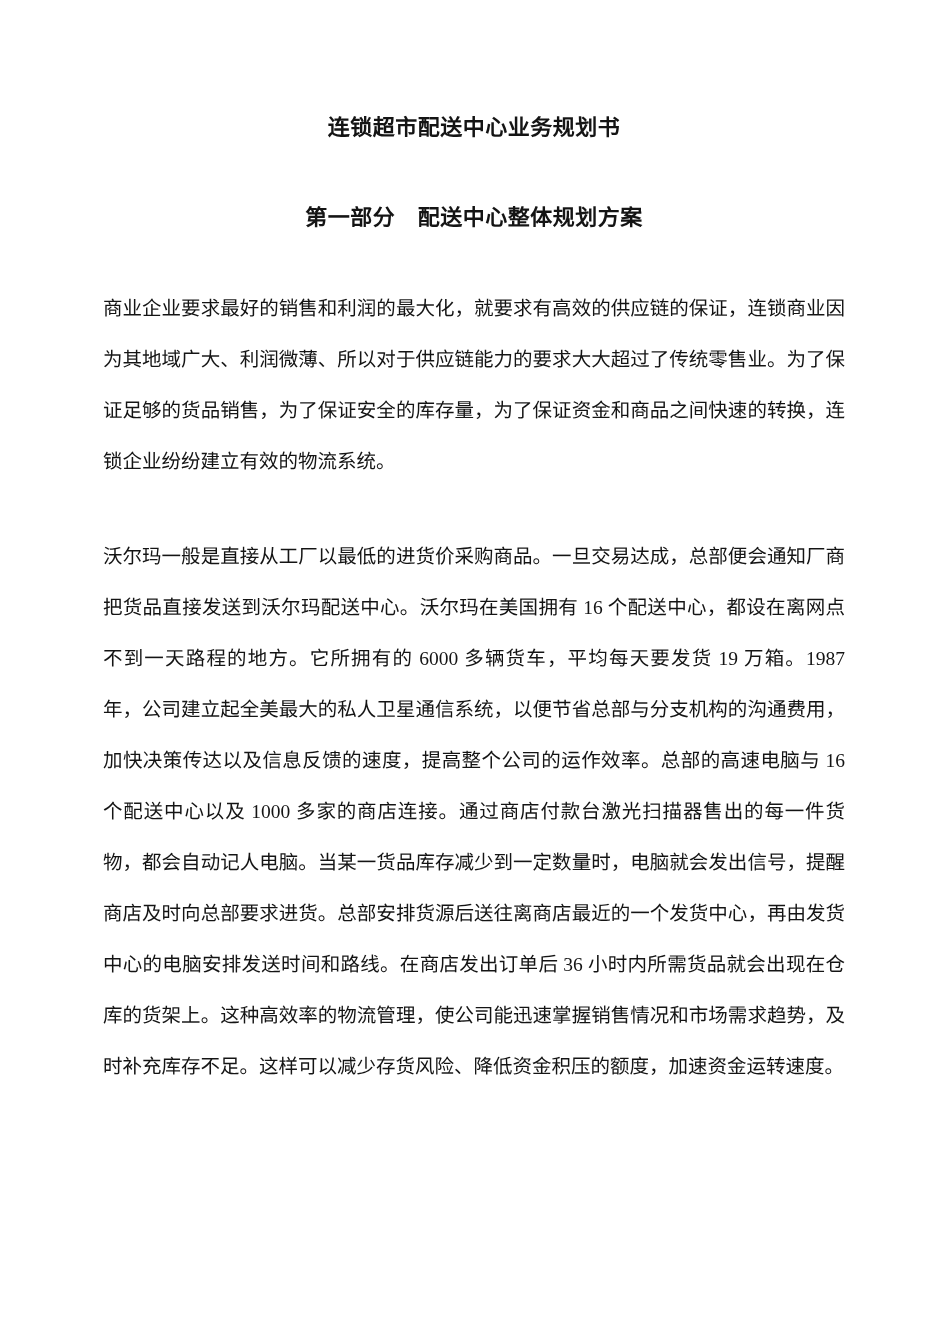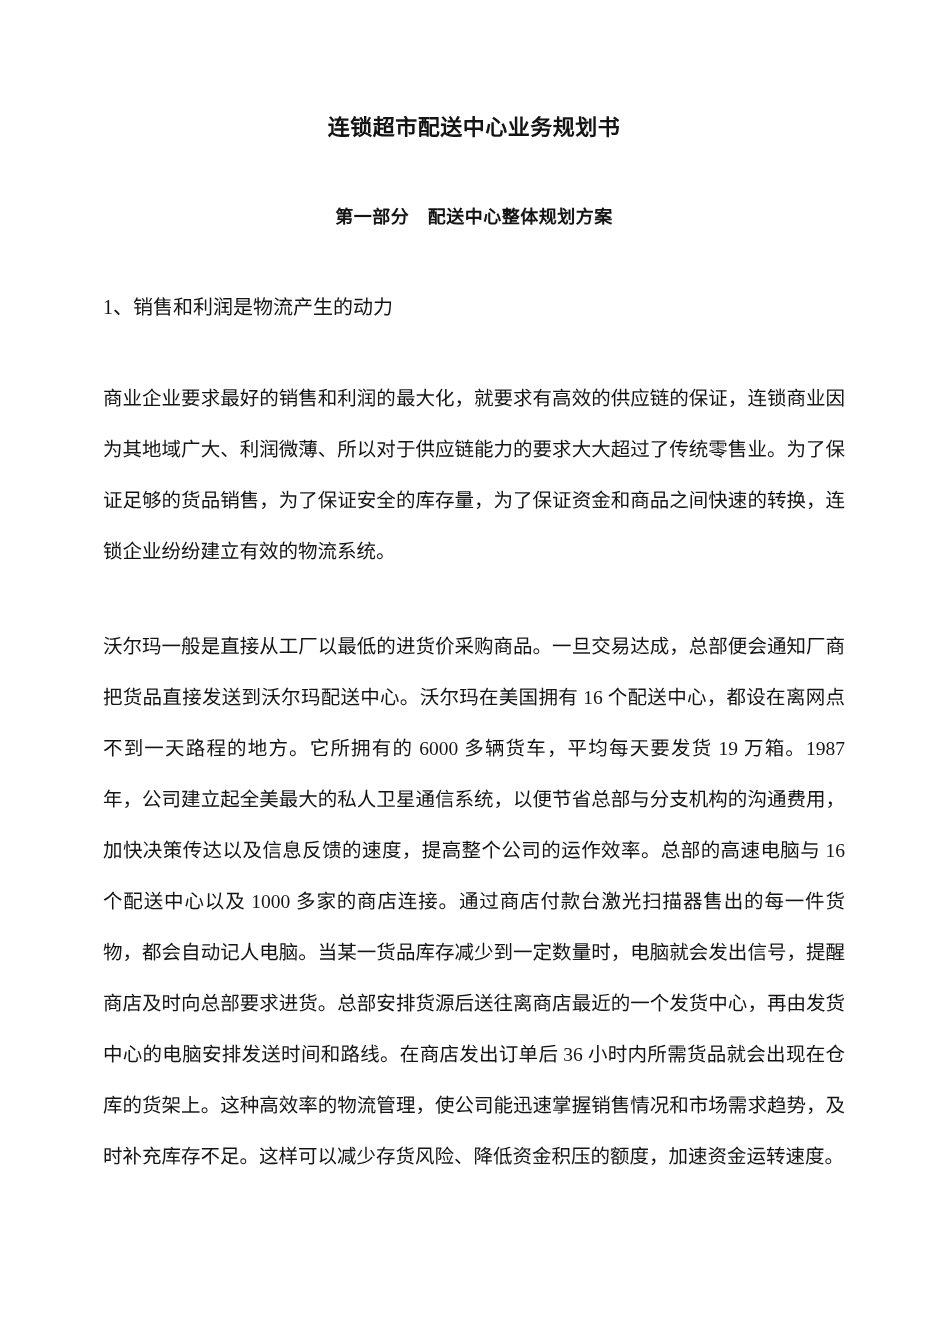--- a/index.html
+++ b/index.html
@@ -29,21 +29,21 @@
     font-weight: bold;
     font-size: 22px;
     line-height: 51px;
     letter-spacing: 0.5px;
   }
   .section-heading {
     margin-top: 39px;
     text-align: center;
     font-family: Liberation Sans, sans-serif;
     font-weight: bold;
-    font-size: 18px;
+    font-size: 22px;
     line-height: 51px;
     letter-spacing: 0.5px;
   }
   .heading-l1 {
     margin-top: 1px;
     text-align: left;
     font-family: "Liberation Sans", "DejaVu Sans", sans-serif;
     font-weight: bold;
     font-size: 21px;
     line-height: 51px;
@@ -71,19 +71,18 @@
 </head>
 <body>
 
 <div class="page">
   <div class="content">
     <h1 class="doc-title">连锁超市配送中心业务规划书</h1>
 
     <h2 class="section-heading">第一部分　配送中心整体规划方案</h2>
 
 
-    <p class="subheading">1、销售和利润是物流产生的动力</p>
 
     <p class="body-para">商业企业要求最好的销售和利润的最大化，就要求有高效的供应链的保证，连锁商业因为其地域广大、利润微薄、所以对于供应链能力的要求大大超过了传统零售业。为了保证足够的货品销售，为了保证安全的库存量，为了保证资金和商品之间快速的转换，连锁企业纷纷建立有效的物流系统。</p>
 
     <p class="body-para second">沃尔玛一般是直接从工厂以最低的进货价采购商品。一旦交易达成，总部便会通知厂商把货品直接发送到沃尔玛配送中心。沃尔玛在美国拥有 16 个配送中心，都设在离网点不到一天路程的地方。它所拥有的 6000 多辆货车，平均每天要发货 19 万箱。1987 年，公司建立起全美最大的私人卫星通信系统，以便节省总部与分支机构的沟通费用，加快决策传达以及信息反馈的速度，提高整个公司的运作效率。总部的高速电脑与 16 个配送中心以及 1000 多家的商店连接。通过商店付款台激光扫描器售出的每一件货物，都会自动记人电脑。当某一货品库存减少到一定数量时，电脑就会发出信号，提醒商店及时向总部要求进货。总部安排货源后送往离商店最近的一个发货中心，再由发货中心的电脑安排发送时间和路线。在商店发出订单后 36 小时内所需货品就会出现在仓库的货架上。这种高效率的物流管理，使公司能迅速掌握销售情况和市场需求趋势，及时补充库存不足。这样可以减少存货风险、降低资金积压的额度，加速资金运转速度。</p>
   </div>
 </div>
 
 </body></html>

